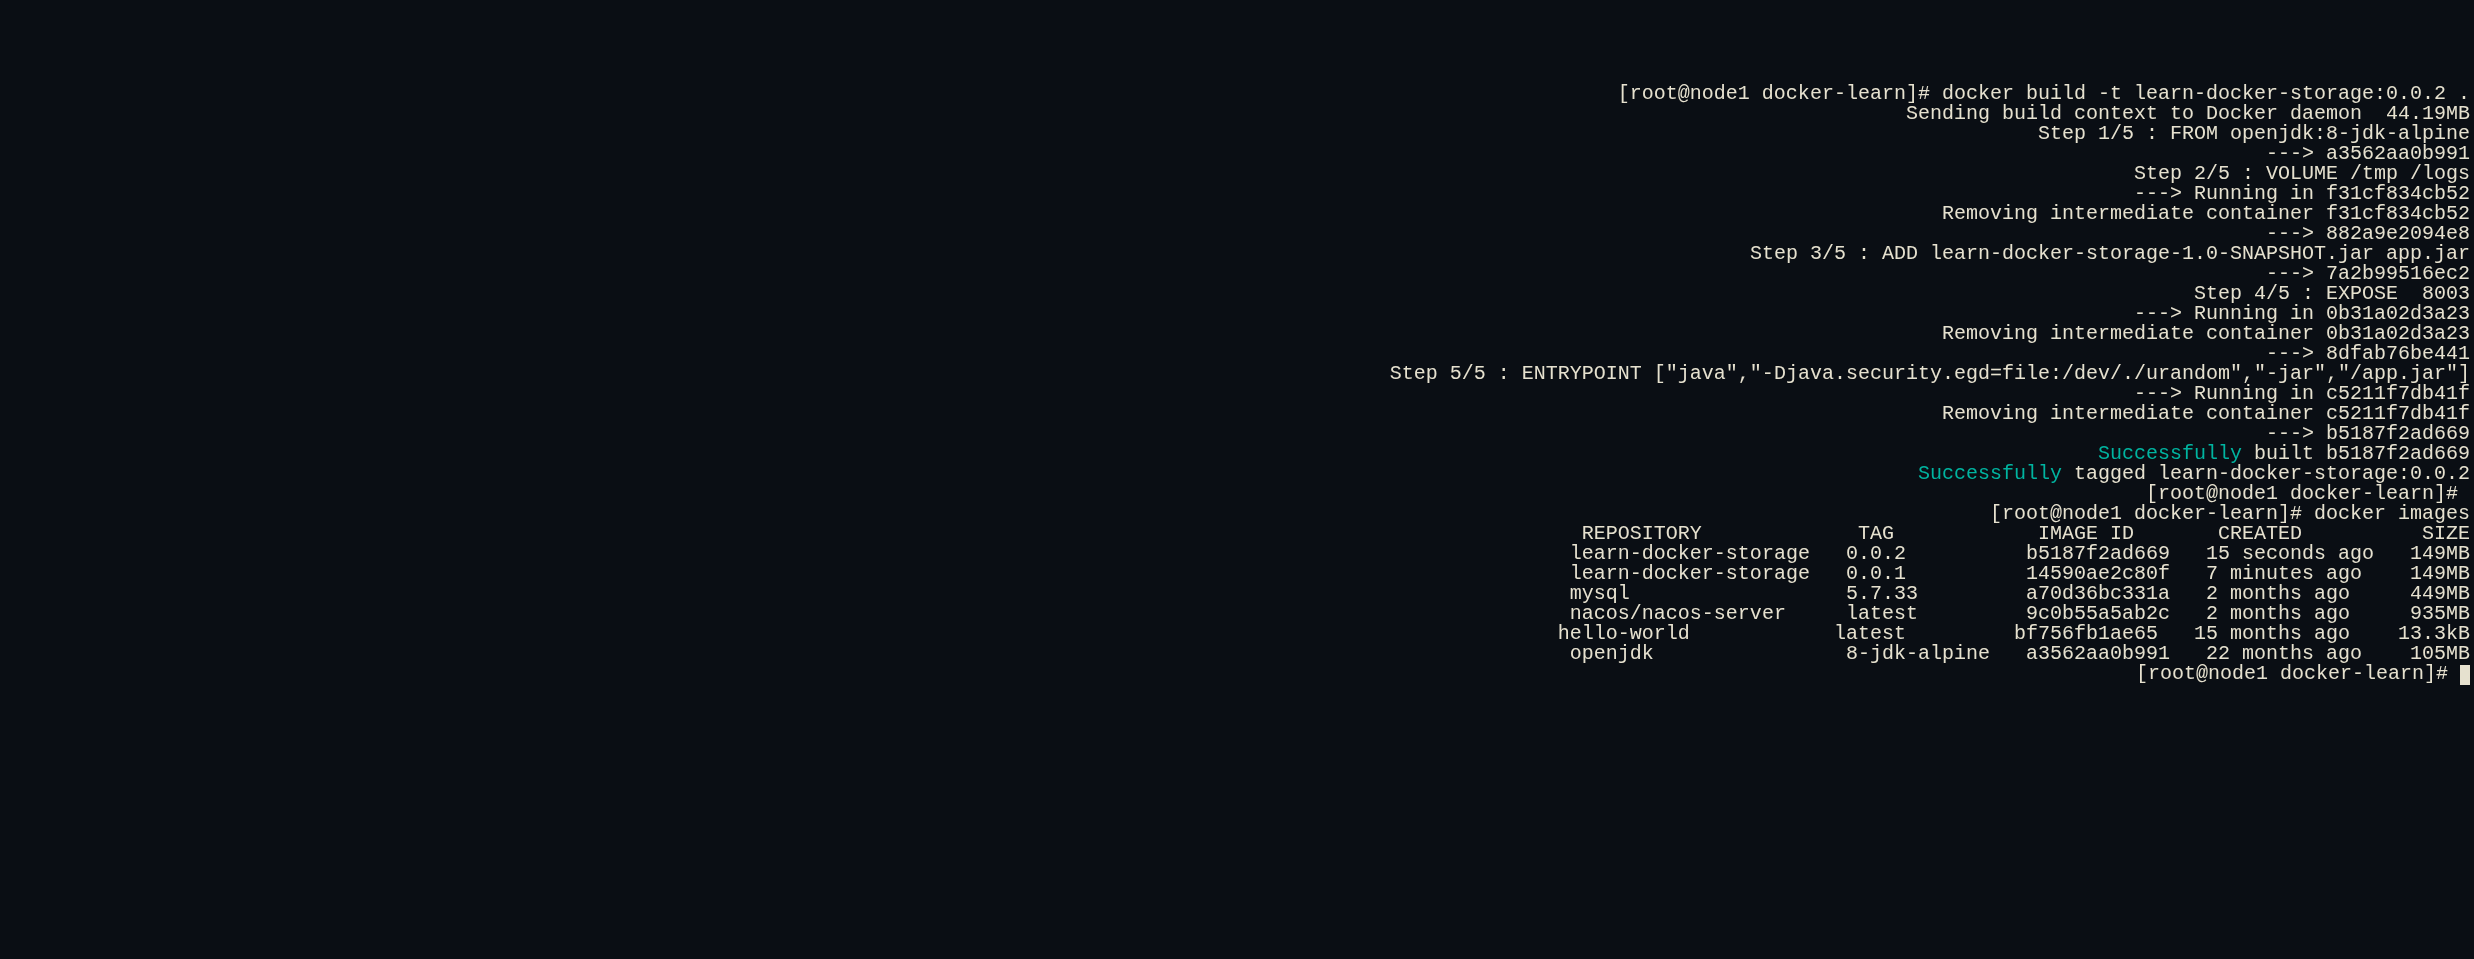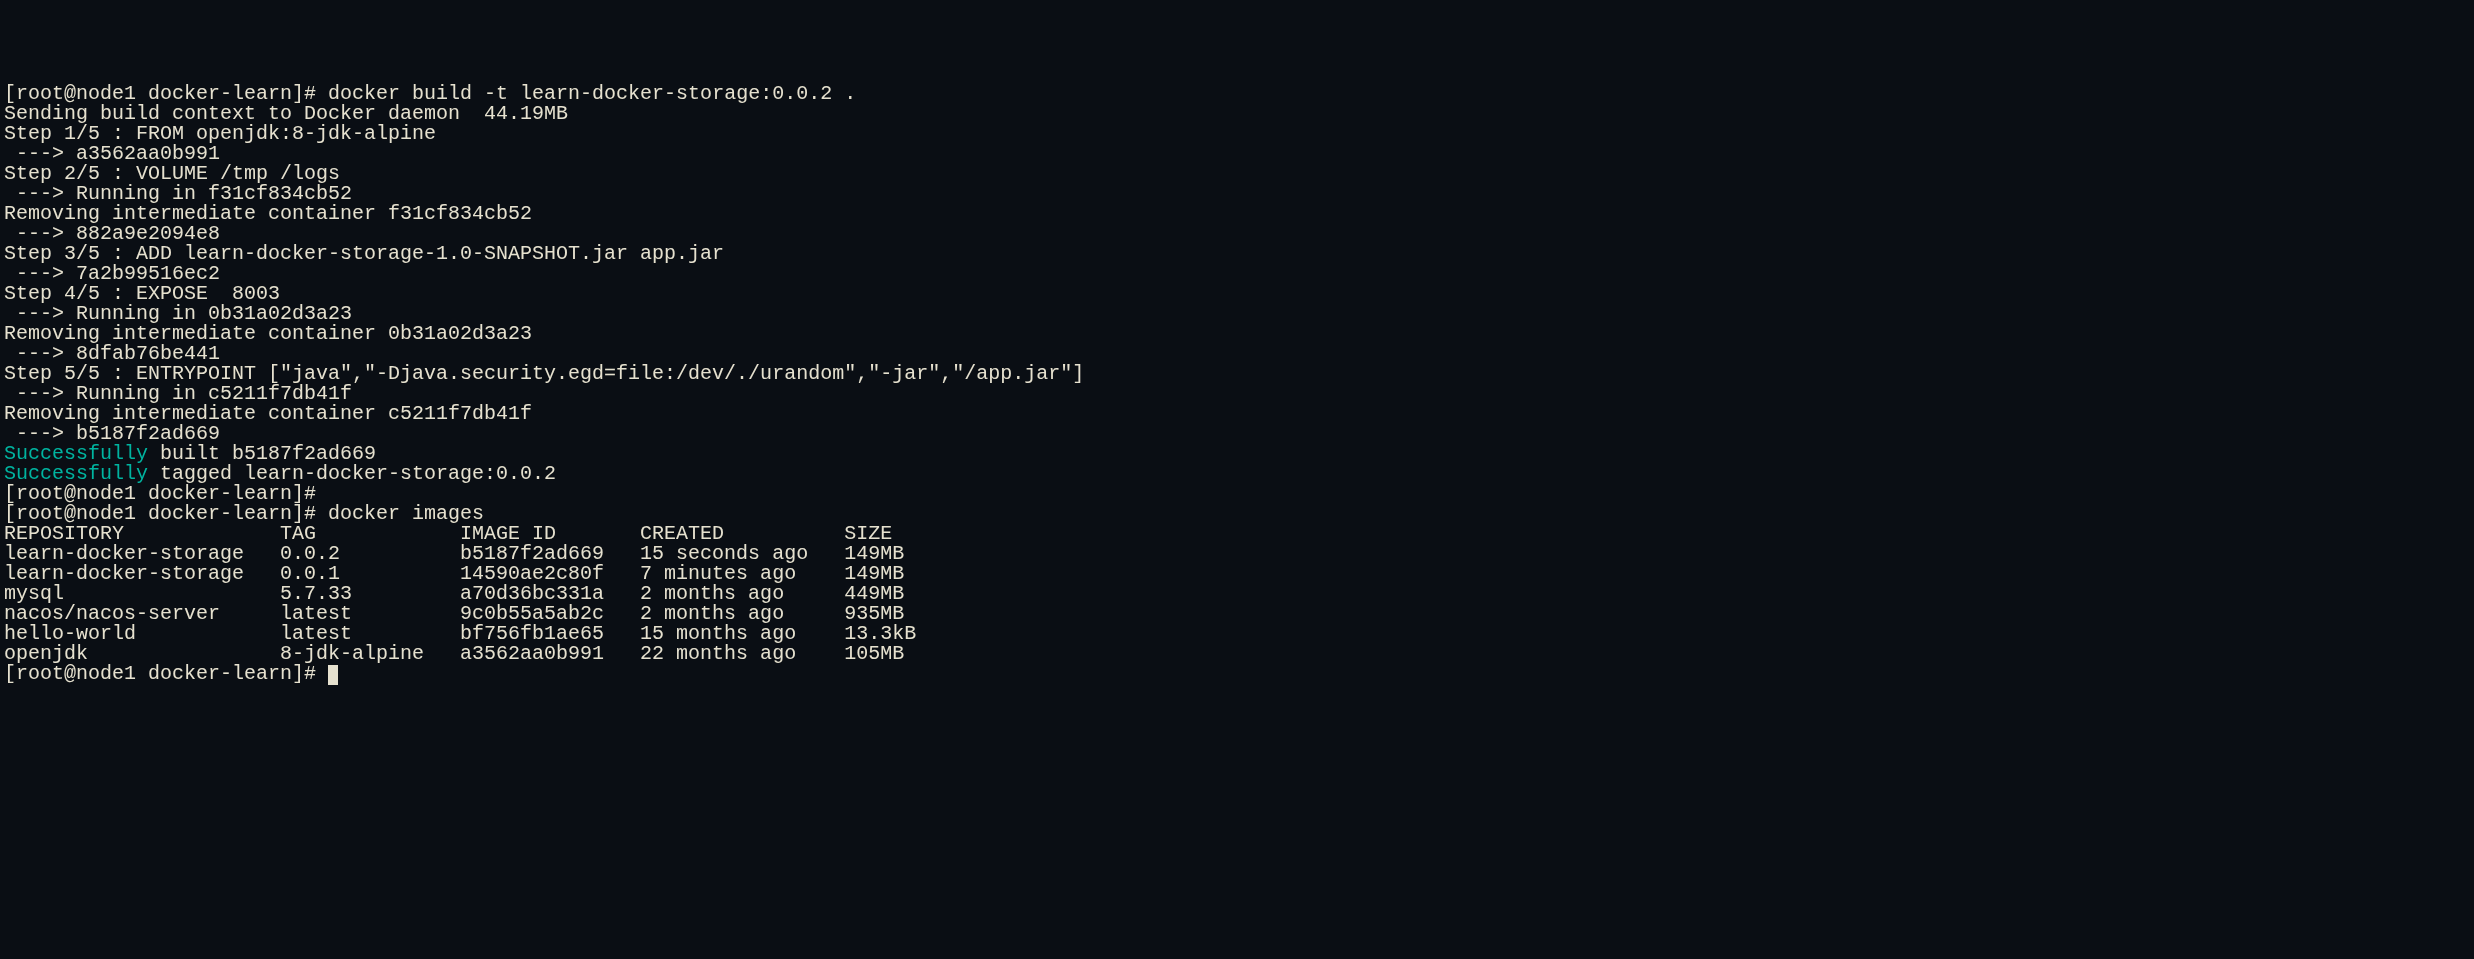--- a/index.html
+++ b/index.html
@@ -12,20 +12,21 @@
       color: #e6e1cf;
       font-family: 'Consolas', 'Monaco', 'Courier New', monospace;
       font-size: 20px;
       line-height: 1.0;
       padding: 4px;
       white-space: pre;
       overflow-x: auto;
     }
     .terminal {
       width: 100%;
+      text-align: right;
     }
     .line {
       display: block;
     }
     .success {
       color: #00b4a0;
     }
     .cursor {
       display: inline-block;
       width: 10px;

